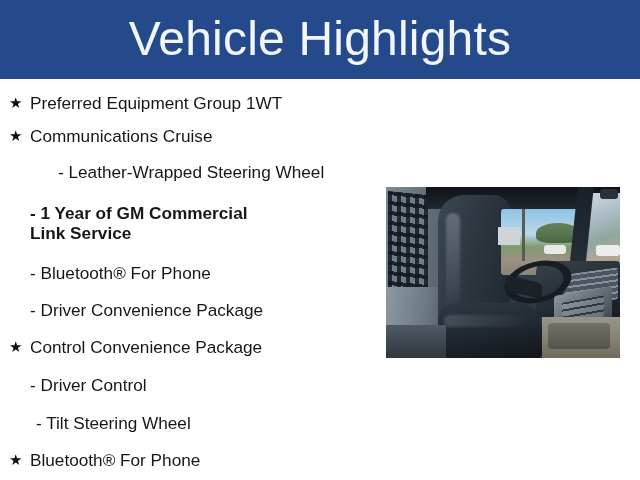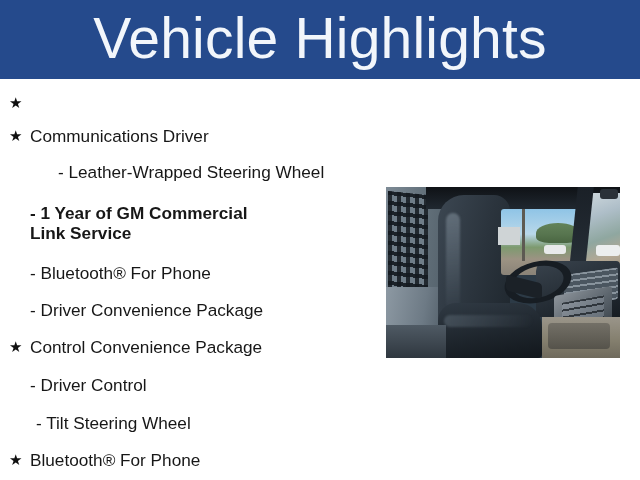--- a/index.html
+++ b/index.html
@@ -26,21 +26,21 @@
     top: 0;
     width: 640px;
     height: 79px;
     background: #254a8c;
     display: flex;
     align-items: center;
     justify-content: center;
   }
   #header-title {
     color: #f2f6fb;
-    font-size: 57px;
+    font-size: 48px;
     font-weight: 400;
     letter-spacing: 0.2px;
     line-height: 1;
     white-space: nowrap;
     margin-top: -2px;
   }
 
   
   #highlights-list {
     position: absolute;
@@ -251,24 +251,25 @@
 
 <div id="page">
 
   <div id="header-banner">
     <div id="header-title">Vehicle Highlights</div>
   </div>
 
   <ul id="highlights-list">
       <li class="hl-row level-top" style="position: absolute; left: 0px; top: 14px;">
         <span class="bullet-star">★</span>
+        <span class="hl-text">Preferred Equipment Group 1WT</span>
       </li>
       <li class="hl-row level-top" style="position: absolute; left: 0px; top: 47px;">
         <span class="bullet-star">★</span>
-        <span class="hl-text">Communications Driver</span>
+        <span class="hl-text">Communications Cruise</span>
       </li>
       <li class="hl-row level-sub" style="position: absolute; left: 0px; top: 83px; margin-left: 28px;">
         <span class="hl-text">- Leather-Wrapped Steering Wheel</span>
       </li>
       <li class="hl-row level-sub" style="position: absolute; left: 0px; top: 124px;">
         <span class="hl-text wrap">- 1 Year of GM Commercial Link Service</span>
       </li>
       <li class="hl-row level-sub" style="position: absolute; left: 0px; top: 184px;">
         <span class="hl-text">- Bluetooth® For Phone</span>
       </li>

